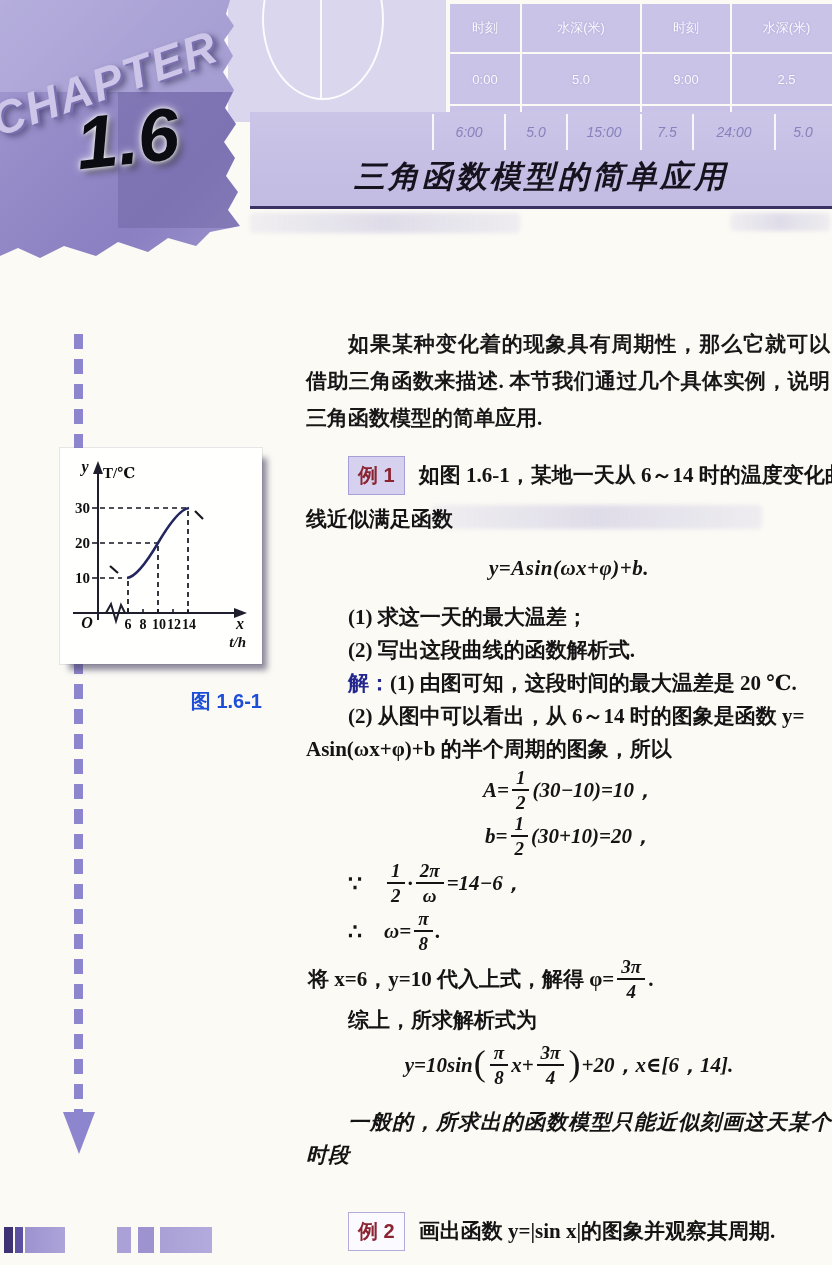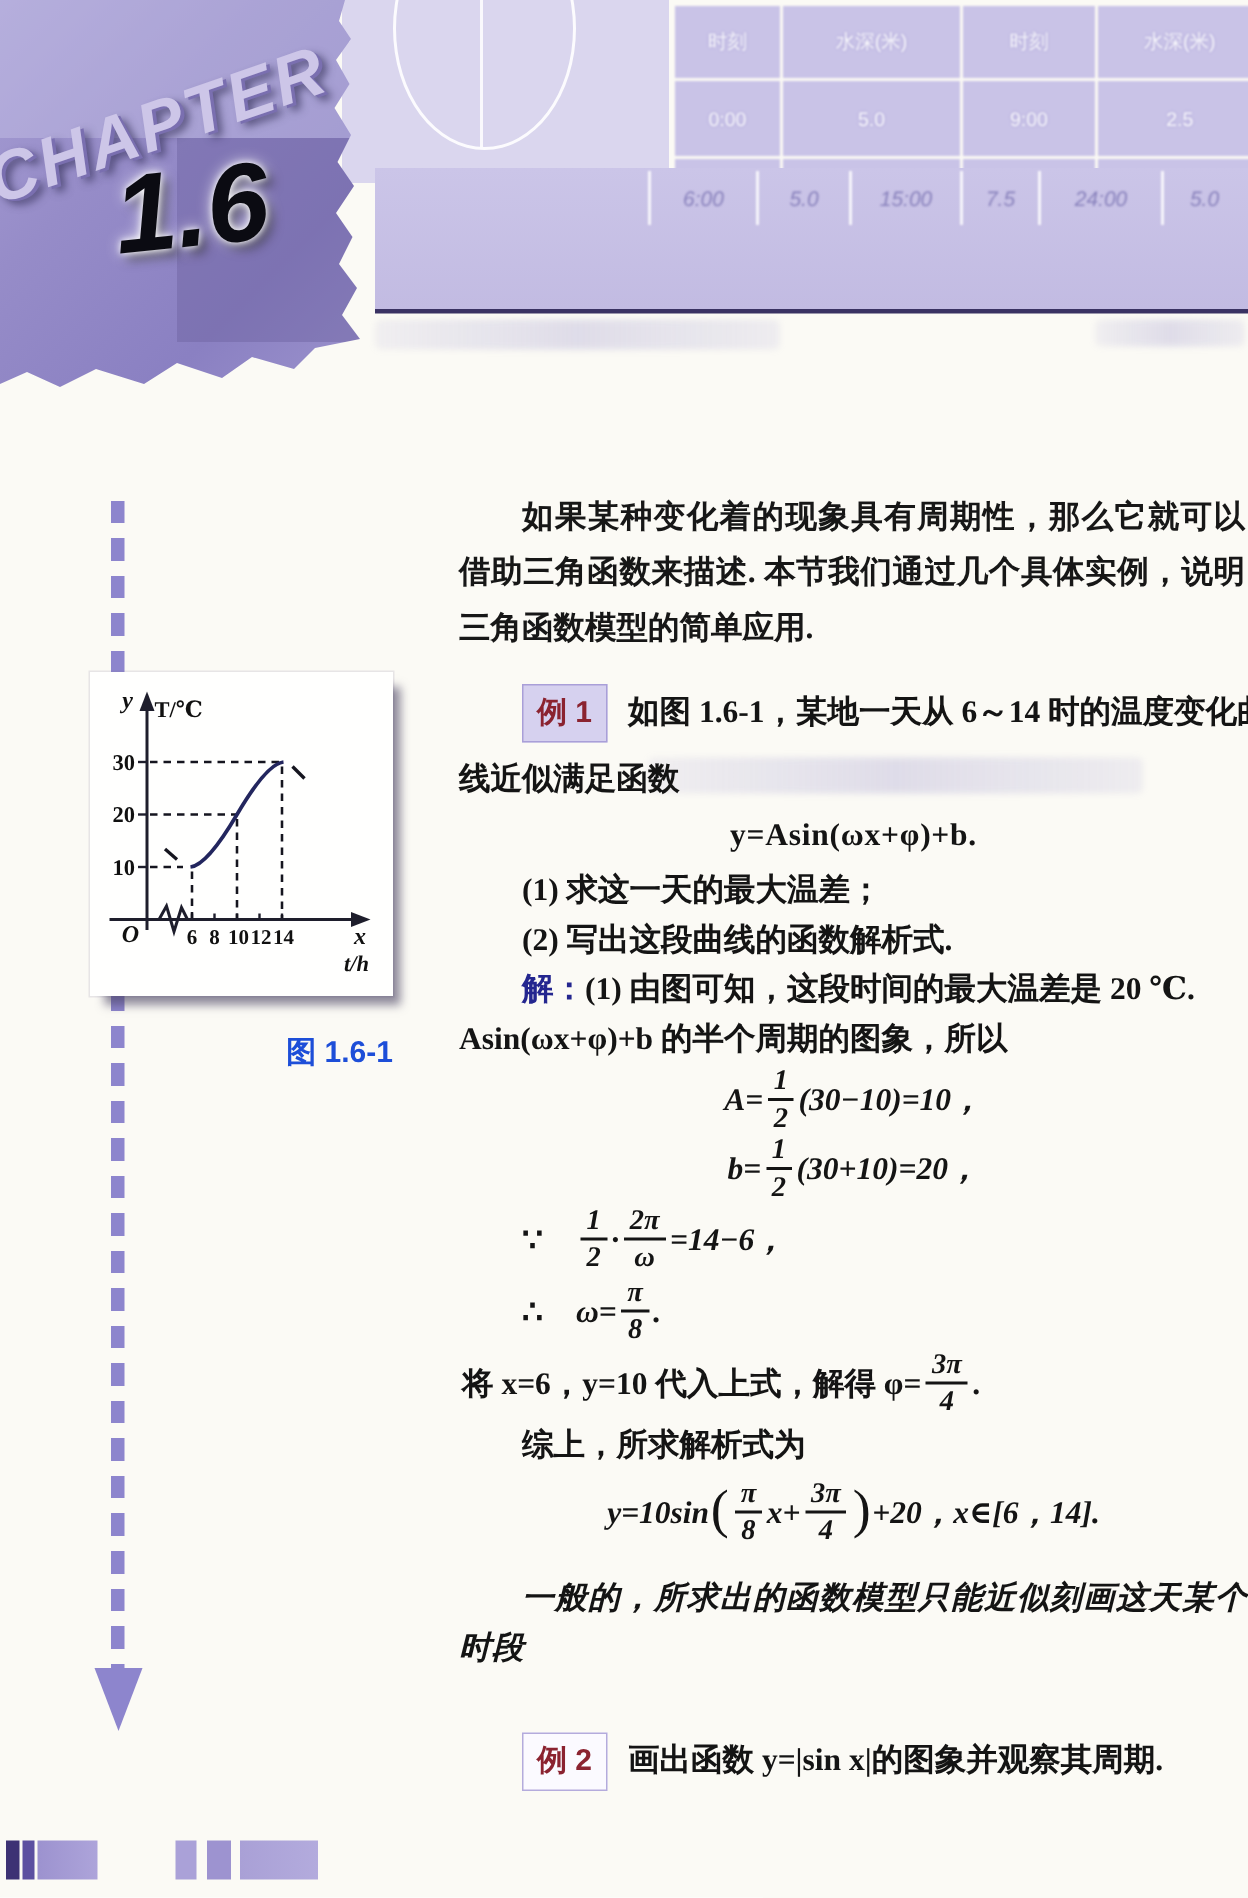--- a/index.html
+++ b/index.html
@@ -68,21 +68,21 @@
   
   .main-col{position:absolute;left:306px;top:456px;width:526px;font-size:21px;line-height:33px;
         font-weight:600;color:#141414;}
   .ind{text-indent:2em;}
   .ex-head{white-space:nowrap;text-indent:2em;}
   .ex-badge{display:inline-block;text-indent:0;padding:4px 9px;margin-right:14px;
         background:#d6d1ef;border:1px solid #a99fd8;color:#8b2330;
         font-family:"Liberation Sans",sans-serif;font-weight:bold;font-size:20px;line-height:29px;}
   .ex-badge.alt{background:#fbfaff;border:1px solid #b4abdc;}
   .line2{margin-top:8px;}
-  .eq-center{text-align:center;margin:4px 0;letter-spacing:.5px;}
+  .eq-center{text-align:center;font-style:italic;margin:16px 0;letter-spacing:.5px;}
   .sol-label{color:#24268f;font-weight:bold;}
   .eq-row{display:flex;align-items:center;justify-content:center;height:44px;margin:2px 0;font-style:italic;}
   .eq-row.tall{height:46px;margin:2px 0;}
   .eq-row.left{justify-content:flex-start;padding-left:42px;font-style:italic;}
   .eq-row .why{font-style:normal;font-weight:bold;margin-right:22px;font-size:22px;}
   .eq-row.mixed{font-style:normal;padding-left:2px;}
   .frac{display:inline-flex;flex-direction:column;align-items:center;margin:0 3px;
         font-size:19px;line-height:1.12;font-style:italic;}
   .frac .fnum{border-bottom:2px solid #141414;padding:0 4px;}
   .frac .fden{padding-top:1px;}
@@ -135,20 +135,21 @@
 
   <div class="title-band">
     <div class="ghost-rowB">
       <div class="gcell">6:00</div>
       <div class="gcell">5.0</div>
       <div class="gcell">15:00</div>
       <div class="gcell">7.5</div>
       <div class="gcell">24:00</div>
       <div class="gcell">5.0</div>
     </div>
+    <h1 class="page-title">三角函数模型的简单应用</h1>
   </div>
   <div class="title-underline"></div>
 
   <div class="chapter-art">
     <div class="patch-light"></div>
     <div class="patch-dark"></div>
     <div class="chapter-label">CHAPTER 1</div>
     <div class="section-num">1.6</div>
   </div>
 
@@ -210,20 +211,21 @@
     <div class="line2">线近似满足函数</div>
 
     <div class="eq-center">y=Asin(ωx+φ)+b.</div>
 
     <div class="ind">(1) 求这一天的最大温差；</div>
     <div class="ind">(2) 写出这段曲线的函数解析式.</div>
 
     <div class="ind">
       <span class="sol-label">解：</span><span>(1) 由图可知，这段时间的最大温差是 20 ℃.</span>
     </div>
+    <div class="ind">(2) 从图中可以看出，从 6～14 时的图象是函数 y=</div>
     <div>Asin(ωx+φ)+b 的半个周期的图象，所以</div>
 
     <div class="eq-row">
       <span>A=</span>
       <span class="frac">
           <span class="fnum">1</span>
           <span class="fden">2</span>
         </span>
       <span>(30−10)=10，</span>
     </div>

